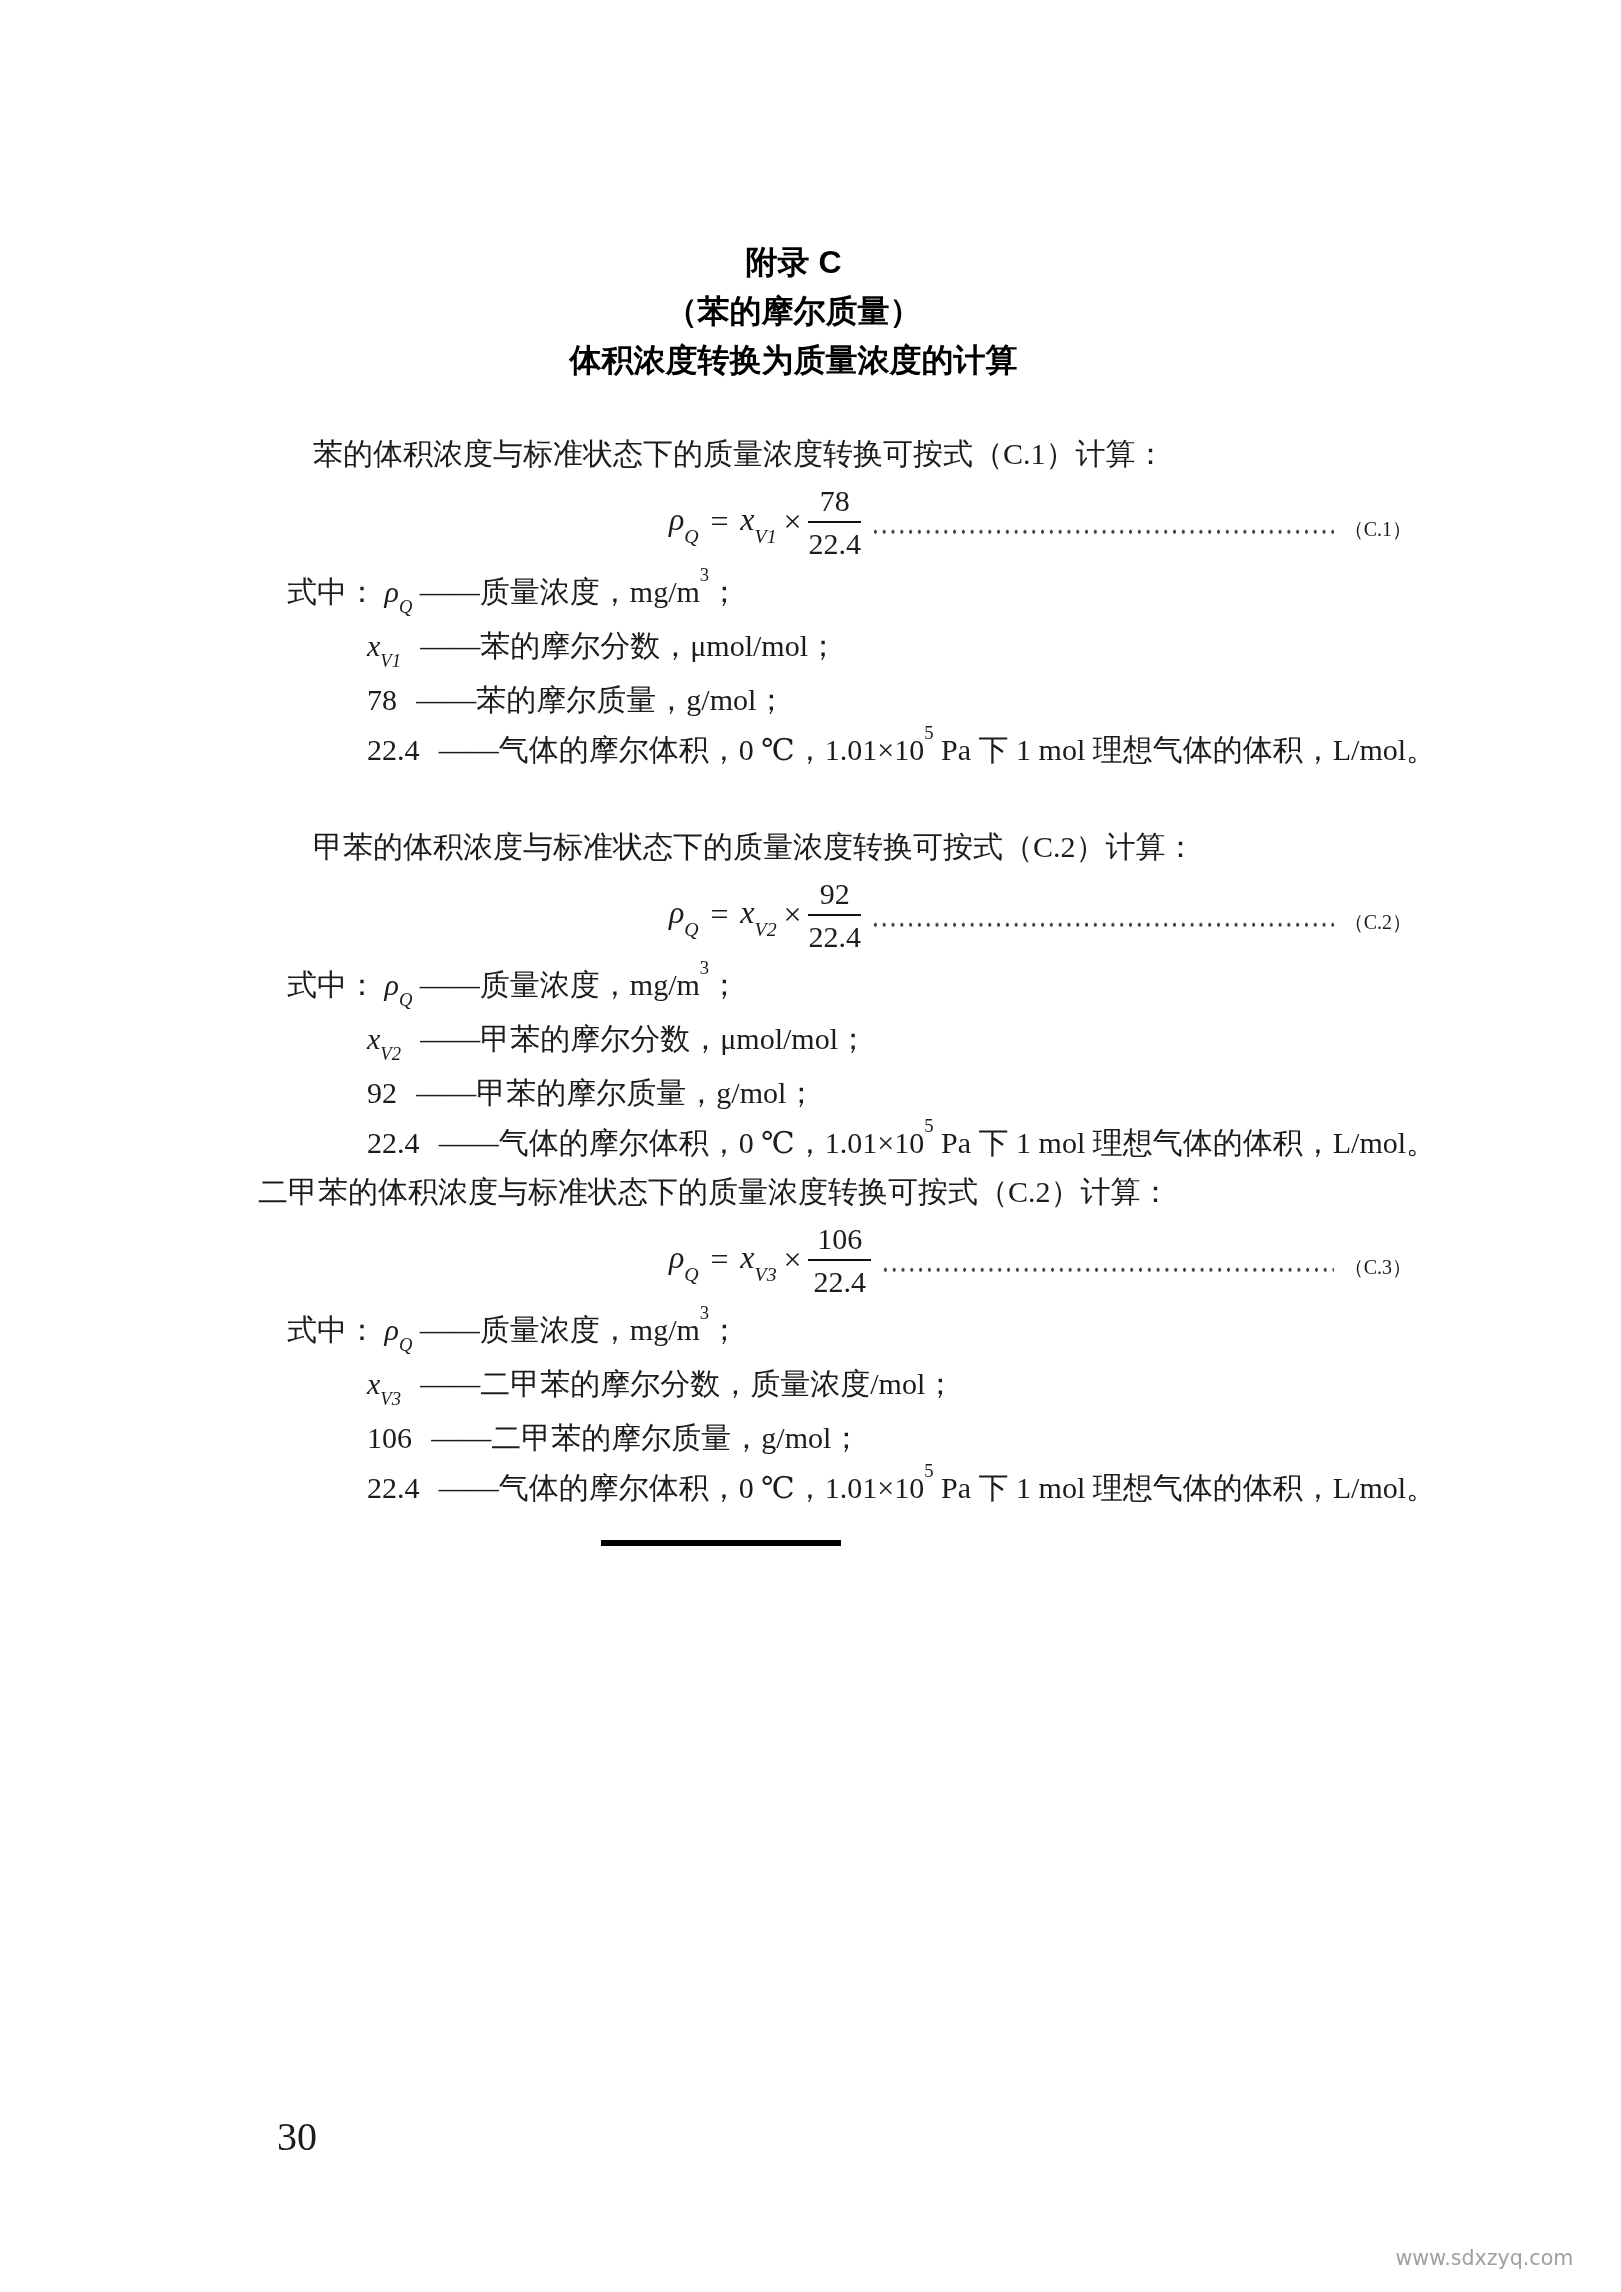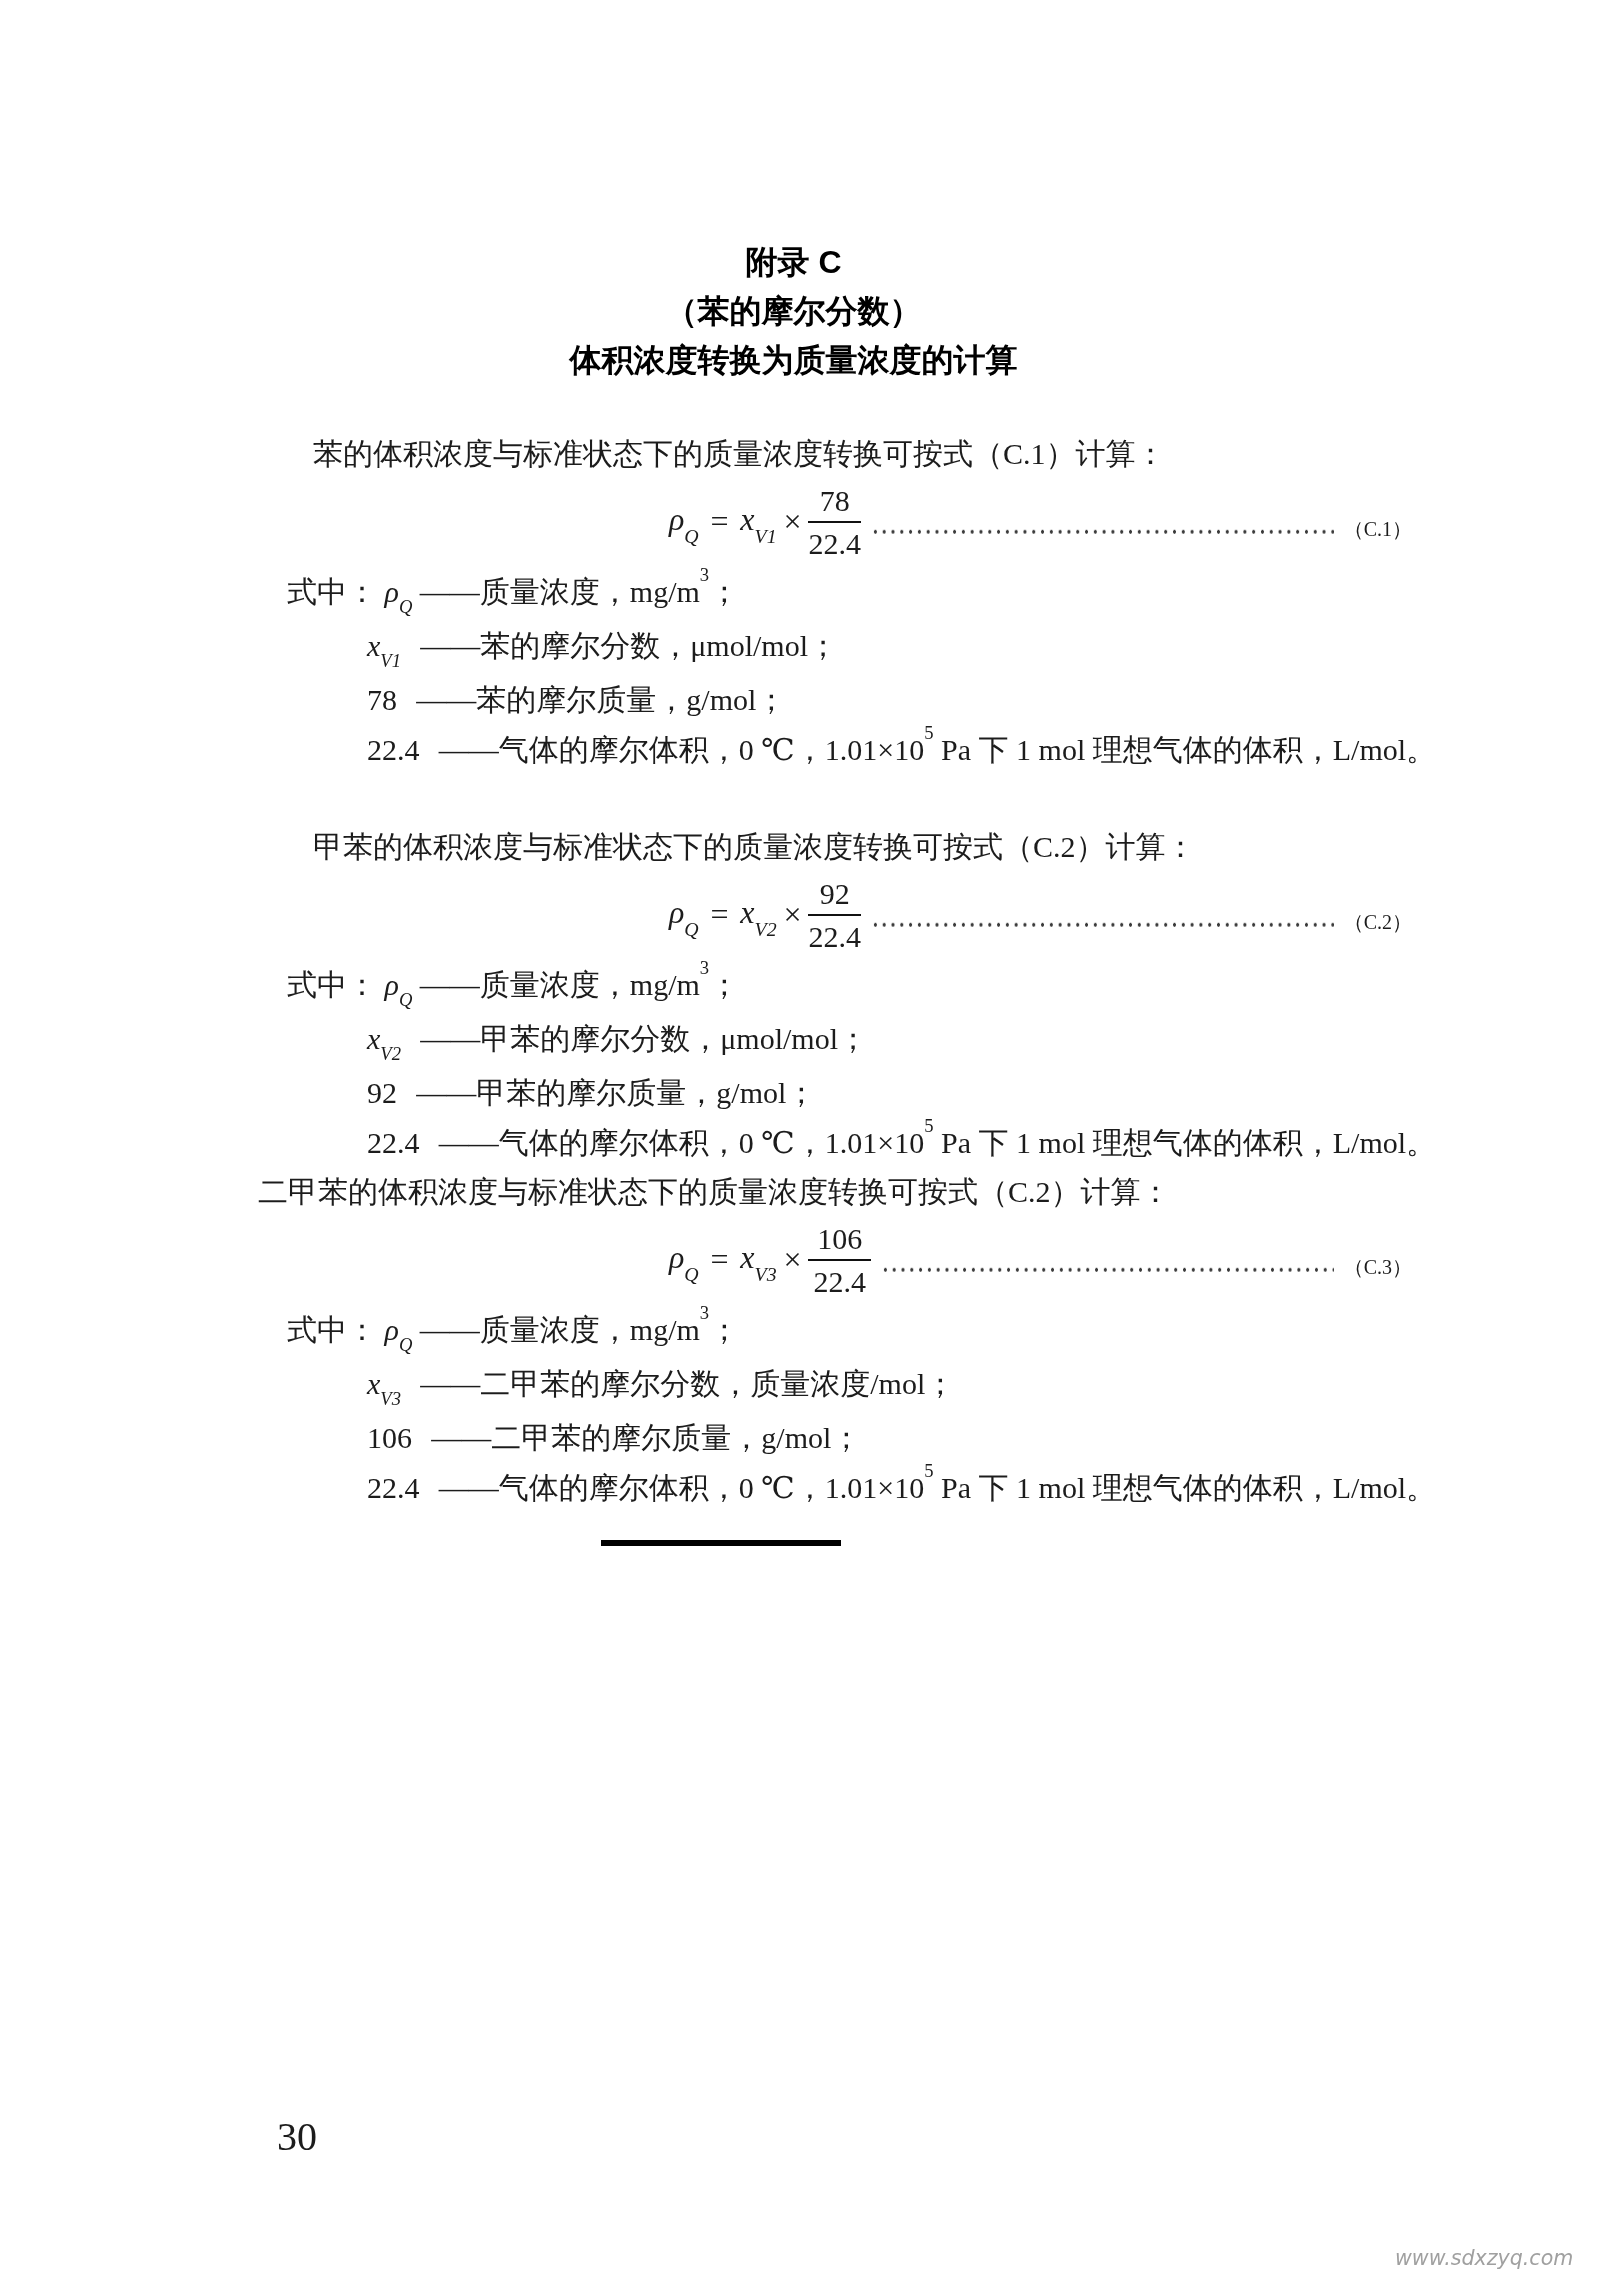--- a/index.html
+++ b/index.html
@@ -53,31 +53,31 @@
   .where-line.cont .term { margin-right:11.8px; }
   .term sub, .def sup { font-size:0.62em; }
   .term sub { display:inline-block; transform:translateY(3.9px); }
   .def sup { display:inline-block; transform:translateY(-9.8px); }
   
   .end-rule { position:absolute; left:601px; top:1540px; width:240px; height:5.9px; background:var(--rule,#000); }
   .page-number { position:absolute; left:277px; top:2119px; font-size:40px; line-height:35px; }
   .watermark {
     position:absolute; right:13.7px; top:2246px;
     font-family:"DejaVu Sans","Liberation Sans",sans-serif;
-    font-size:20.6px; color:var(--watermark,#a0a0a0);font-style:italic;
+    font-size:20.6px; color:var(--watermark,#a0a0a0);
   }
 </style>
 </head>
 <body>
 
 <div class="page" style="--background: #ffffff; --ink: #1c1c1c; --heading: #000000; --rule: #000000; --watermark: #a0a0a0;">
 
   <div class="headings">
     <div class="h-line">附录 C</div>
-    <div class="h-line">（苯的摩尔分数）</div>
+    <div class="h-line">（苯的摩尔质量）</div>
     <div class="h-line">体积浓度转换为质量浓度的计算</div>
   </div>
 
   <main class="content" id="sections-host">
   <section class="calc-section first">
     <p class="intro indented">苯的体积浓度与标准状态下的质量浓度转换可按式（C.1）计算：</p>
     <div class="formula-row">
       <span class="math">
         <span><span class="it lhs-base">ρ</span><sub class="f-sub lhs-sub">Q</sub></span>
         <span class="op eq f-eq">=</span>

